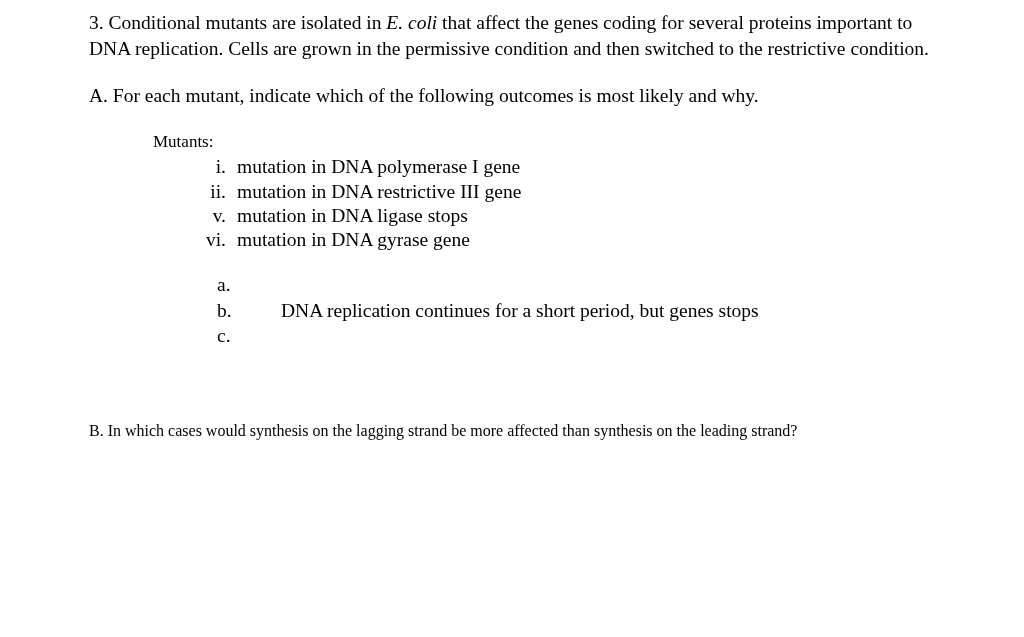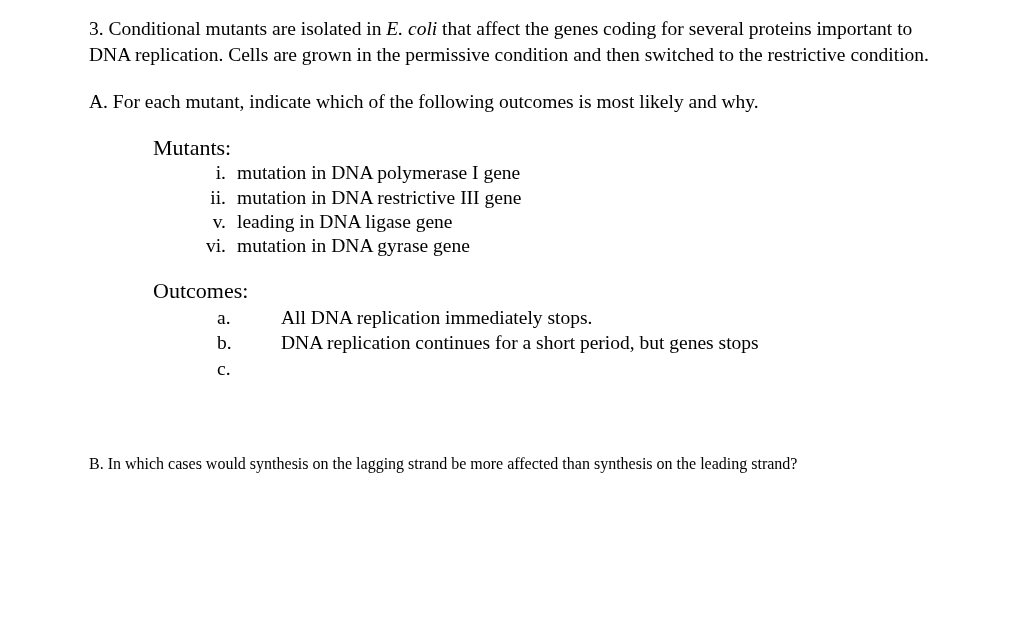--- a/index.html
+++ b/index.html
@@ -16,41 +16,41 @@
   }
   .page {
     position: relative;
     width: 1024px;
     height: 637px;
     overflow: hidden;
   }
   .doc {
     position: absolute;
     left: 89px;
-    top: 16px;
+    top: 10px;
     width: 860px;
   }
   .para {
     font-size: 19.5px;
     line-height: 25.6px;
     text-align: left;
     margin: 0;
   }
   .para .ital {
     font-style: italic;
   }
   .gap-lg { height: 22px; }
   .gap-md { height: 20px; }
   .gap-xl { height: 50px; }
 
   .block {
     margin-left: 64px;
   }
   .block-heading {
-    font-size: 22px;
+    font-size: 17px;
     line-height: 25.6px;
     margin: 0 0 1px 0;
   }
   .list {
     margin: 0;
     padding: 0;
     list-style: none;
   }
   .list-row {
     display: flex;
@@ -110,37 +110,35 @@
         <li class="list-row">
           <span class="marker">i.</span>
           <span class="item-text">mutation in DNA polymerase I gene</span>
         </li>
         <li class="list-row">
           <span class="marker">ii.</span>
           <span class="item-text">mutation in DNA restrictive III gene</span>
         </li>
         <li class="list-row">
           <span class="marker">v.</span>
-          <span class="item-text">leading in DNA ligase gene</span>
+          <span class="item-text">mutation in DNA ligase stops</span>
         </li>
         <li class="list-row">
           <span class="marker">vi.</span>
           <span class="item-text">mutation in DNA gyrase gene</span>
         </li>
       </ul>
     </div>
 
     <div class="gap-md"></div>
 
     <div class="block">
-      <div class="block-heading">Outcomes:</div>
       <ul class="list list-alpha">
         <li class="list-row">
           <span class="marker">a.</span>
-          <span class="item-text">All DNA replication immediately stops.</span>
         </li>
         <li class="list-row">
           <span class="marker">b.</span>
           <span class="item-text">DNA replication continues for a short period, but genes stops</span>
         </li>
         <li class="list-row">
           <span class="marker">c.</span>
         </li>
       </ul>
     </div>

